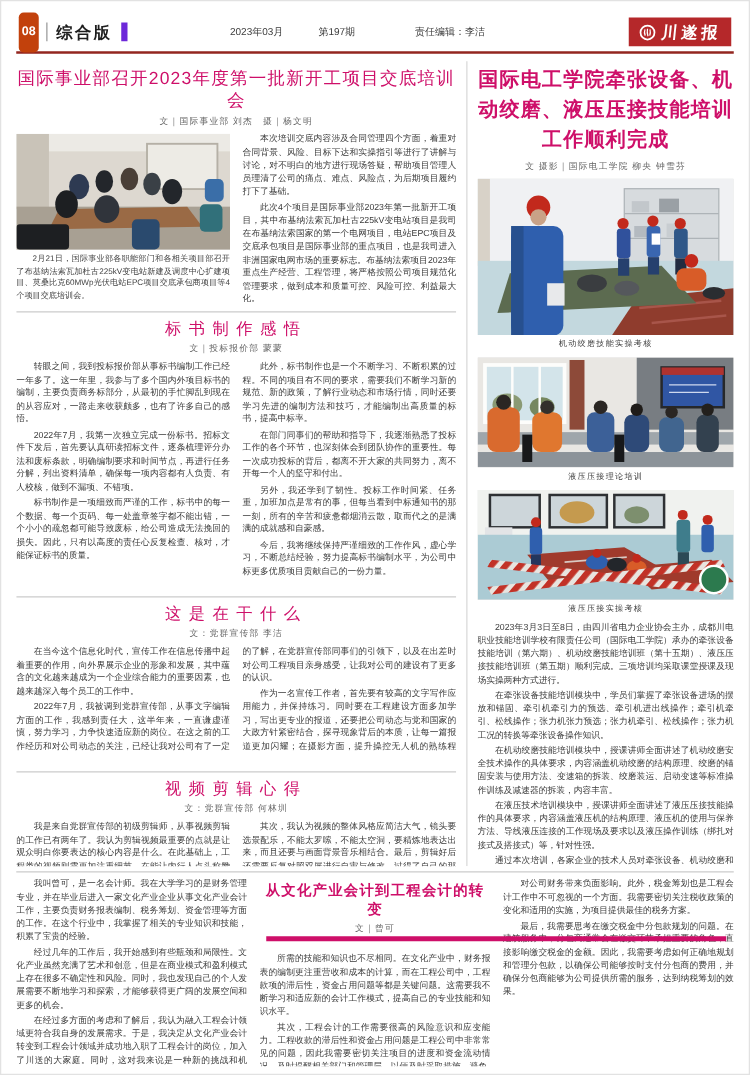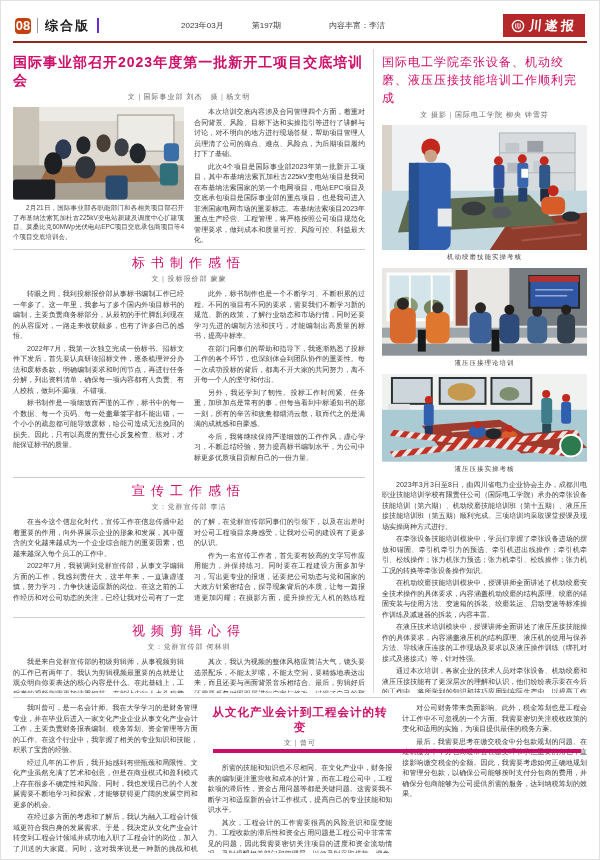--- a/index.html
+++ b/index.html
@@ -2,37 +2,37 @@
 <html><head>
 <meta charset="utf-8">
 <style>
   *{margin:0;padding:0;box-sizing:border-box}
   html,body{background:#ececec}
   body{font-family:"Liberation Sans","DejaVu Sans",sans-serif}
   .page{width:600px;height:860px;margin:0 auto;background:#fff;border:1px solid #e2e2e2;
         padding:14px 12px 6px;overflow:hidden;position:relative}
   
   .masthead{display:flex;align-items:center;height:28px;border-bottom:2px solid #93261f;padding:0 2px 5px}
-  .pageno{background:#c2410c;color:#fff;font-weight:bold;font-size:13px;min-width:16px;height:16px;
+  .pageno{background:#c2410c;color:#fff;font-weight:bold;font-size:10px;min-width:16px;height:32px;
           border-radius:4px;display:flex;align-items:center;justify-content:center}
   .edition{font-size:13px;font-weight:bold;color:#1d1d1d;letter-spacing:2px;border-left:1px solid #999;
-           border-right:2px solid #6d28d9;padding:0 7px;margin-left:6px;line-height:15px}
+           border-right:5px solid #6d28d9;padding:0 7px;margin-left:6px;line-height:15px}
   .mmeta{font-size:8px;color:#3c3c3c}
   .m-date{margin-left:82px}.m-issue{margin-left:28px}.m-editor{margin-left:48px}
   .logo{margin-left:auto;background:#b5282a;color:#fff;height:23px;padding:0 8px;display:flex;
         align-items:center;gap:4px}
   .logo-text{font-size:13px;font-weight:bold;letter-spacing:3px;transform:skewX(-6deg)}
   
   .content{display:flex;height:648px;overflow:hidden;margin-top:2px}
   .left-zone{width:352px;overflow:hidden}
   .vbar{width:1px;background:#d9d9d9;margin:4px 8px 0}
   .right-zone{flex:1;overflow:hidden}
   .mag{color:#ce0f69}
-  h1.main{font-size:14px;font-weight:bold;letter-spacing:1px;margin:8px 0 3px;line-height:1.3}
-  h2.rtitle{font-size:12px;font-weight:normal;letter-spacing:1px;margin:8px 0 3px;line-height:1.5}
+  h1.main{font-size:14px;font-weight:normal;letter-spacing:1px;text-align:center;margin:8px 0 3px;line-height:1.3}
+  h2.rtitle{font-size:16px;font-weight:bold;letter-spacing:1px;text-align:center;margin:8px 0 3px;line-height:1.5}
   .byline{font-size:7px;color:#666;text-align:center;letter-spacing:1px;margin-bottom:5px}
   .para{font-size:7px;color:#3a3a3a;line-height:1.5;text-align:justify;text-indent:2em;margin-bottom:2px}
   .intl-row{display:flex;gap:10px;height:136px;overflow:hidden}
   .intl-left{width:171px}.intl-right{width:171px;overflow:hidden}
   .photo{width:100%;display:block;background:#ddd}
   .capblock{font-size:6.5px;color:#444;line-height:1.5;text-align:justify;text-indent:2em;margin-top:3px}
   .cap{font-size:6.5px;color:#444;text-align:center;margin:3px 0 6px;letter-spacing:1px}
   .hd{border-top:1px solid #ccc;margin:6px 0 4px}
   .stitle{font-size:13px;font-weight:normal;text-align:center;letter-spacing:6px;margin:3px 0 2px}
   .cols2{column-count:2;column-gap:10px;overflow:hidden}
@@ -49,21 +49,21 @@
 </head>
 <body>
 
 <div class="page">
 
   <header class="masthead">
     <span class="pageno">08</span>
     <span class="edition">综合版</span>
     <span class="mmeta m-date">2023年03月</span>
     <span class="mmeta m-issue">第197期</span>
-    <span class="mmeta m-editor">内容丰富：李洁</span>
+    <span class="mmeta m-editor">责任编辑：李洁</span>
     <span class="logo">
       <svg width="14" height="14" viewBox="0 0 14 14">
         <circle cx="7" cy="7" r="5.6" fill="none" stroke="#fff" stroke-width="1.4"></circle>
         <path d="M5 4.5 Q4 7 5.2 9.5 M7 4 Q6.4 7 7.4 10 M9 4.5 Q9.6 7 8.8 9.5" stroke="#fff" stroke-width="1" fill="none"></path>
       </svg>
       <span class="logo-text">川遂报</span>
     </span>
   </header>
 
   <div class="content">
@@ -115,21 +115,21 @@
             <p class="para">此外，标书制作也是一个不断学习、不断积累的过程。不同的项目有不同的要求，需要我们不断学习新的规范、新的政策，了解行业动态和市场行情，同时还要学习先进的编制方法和技巧，才能编制出高质量的标书，提高中标率。</p>
             <p class="para">在部门同事们的帮助和指导下，我逐渐熟悉了投标工作的各个环节，也深刻体会到团队协作的重要性。每一次成功投标的背后，都离不开大家的共同努力，离不开每一个人的坚守和付出。</p>
             <p class="para">另外，我还学到了韧性。投标工作时间紧、任务重，加班加点是常有的事，但每当看到中标通知书的那一刻，所有的辛苦和疲惫都烟消云散，取而代之的是满满的成就感和自豪感。</p>
             <p class="para">今后，我将继续保持严谨细致的工作作风，虚心学习，不断总结经验，努力提高标书编制水平，为公司中标更多优质项目贡献自己的一份力量。</p>
           </div>
       </article>
 
       <div class="hd"></div>
 
       <article>
-        <h2 class="stitle mag">宣传工作感悟</h2>
+        <h2 class="stitle mag">这是在干什么</h2>
         <div class="byline">文：党群宣传部 李洁</div>
         <div class="cols2 h-pub">
             <p class="para">在当今这个信息化时代，宣传工作在信息传播中起着重要的作用，向外界展示企业的形象和发展，其中蕴含的文化越来越成为一个企业综合能力的重要因素，也越来越深入每个员工的工作中。</p>
             <p class="para">2022年7月，我被调到党群宣传部，从事文字编辑方面的工作，我感到责任大，这半年来，一直谦虚谨慎，努力学习，力争快速适应新的岗位。在这之前的工作经历和对公司动态的关注，已经让我对公司有了一定的了解，在党群宣传部同事们的引领下，以及在出差时对公司工程项目亲身感受，让我对公司的建设有了更多的认识。</p>
             <p class="para">作为一名宣传工作者，首先要有较高的文字写作应用能力，并保持练习。同时要在工程建设方面多加学习，写出更专业的报道，还要把公司动态与党和国家的大政方针紧密结合，探寻现象背后的本质，让每一篇报道更加闪耀；在摄影方面，提升操控无人机的熟练程度，和摄影专业技能，捕捉更多精彩瞬间；用触动心弦的文字、打动人心的画面，守正创新的理念，创作出更多优秀的新闻作品。</p>
           </div>
       </article>
 
       <div class="hd"></div>
 

